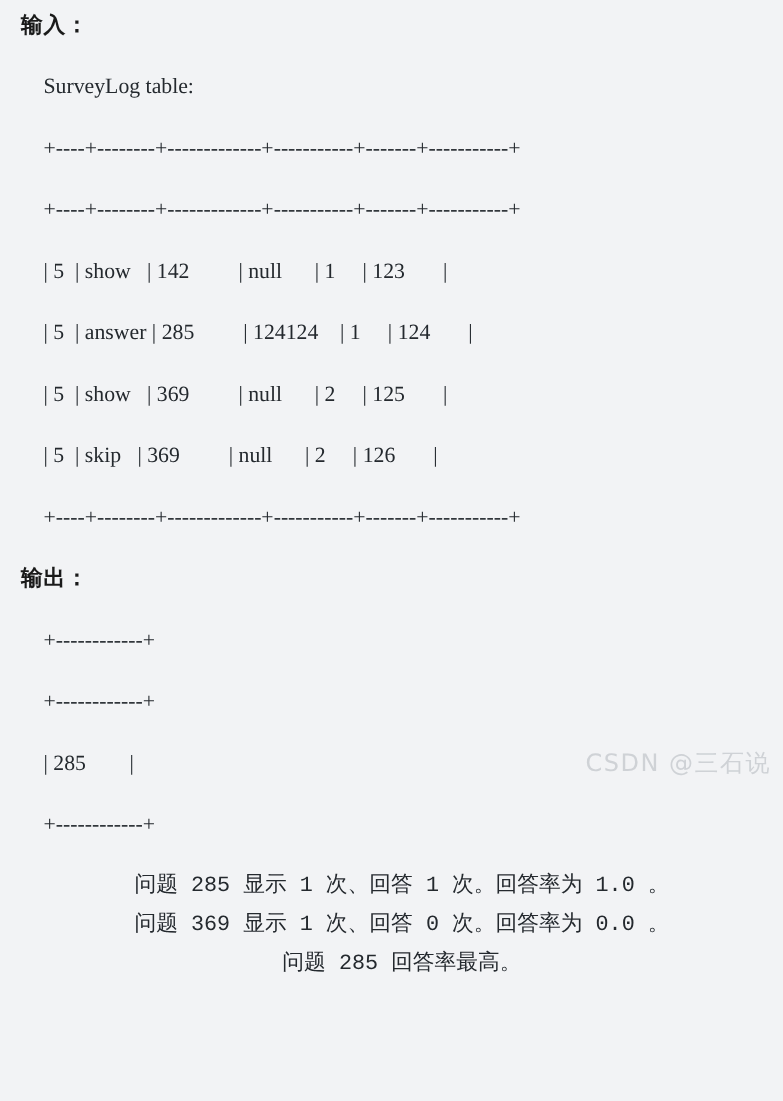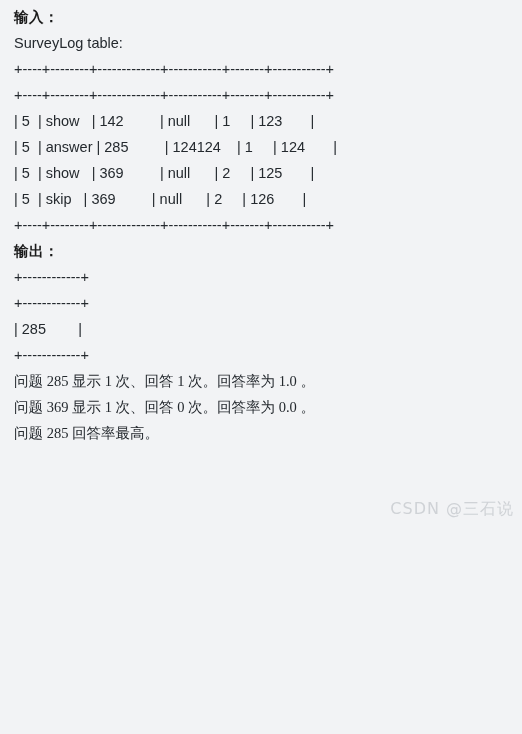--- a/index.html
+++ b/index.html
@@ -15,46 +15,47 @@
   }
   .code-block {
     position: relative;
     width: 522px;
     height: 546px;
     background: #f2f3f5;
     box-sizing: border-box;
     padding: 4px 0 0 14px;
   }
   .line {
-    font-family: Liberation Sans, sans-serif;
+    font-family: Liberation Serif, serif;
     font-size: 14.5px;
     line-height: 26px;
     color: #24292e;
     white-space: pre-wrap;
     word-break: break-all;
     letter-spacing: 0px;
-    margin: 0;
+    margin: 15px;
     padding: 0;
     max-width: 496px;
   }
   .heading {
     font-weight: bold;
     color: #1a1a1a;
     font-family: "DejaVu Sans", "Liberation Sans", sans-serif;
     font-size: 14.5px;
     line-height: 26px;
     letter-spacing: 0.5px;
   }
   .explain-line {
-    font-family: Liberation Serif, serif;
+    font-family: Liberation Mono, monospace;
     font-size: 14.5px;
     line-height: 26px;
     color: #24292e;
     white-space: pre-wrap;
     margin: 0;
+    text-align: center;
   }
   .watermark {
     position: absolute;
     right: 8px;
     bottom: 26px;
     font-family: "DejaVu Sans", "Liberation Sans", sans-serif;
     font-size: 16px;
     color: #cfd2d6;
     letter-spacing: 1px;
     user-select: none;

